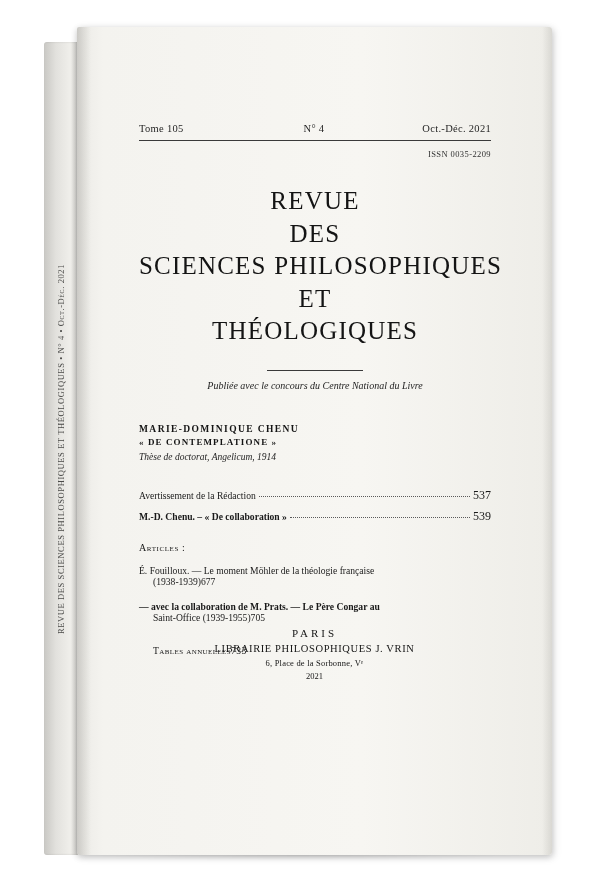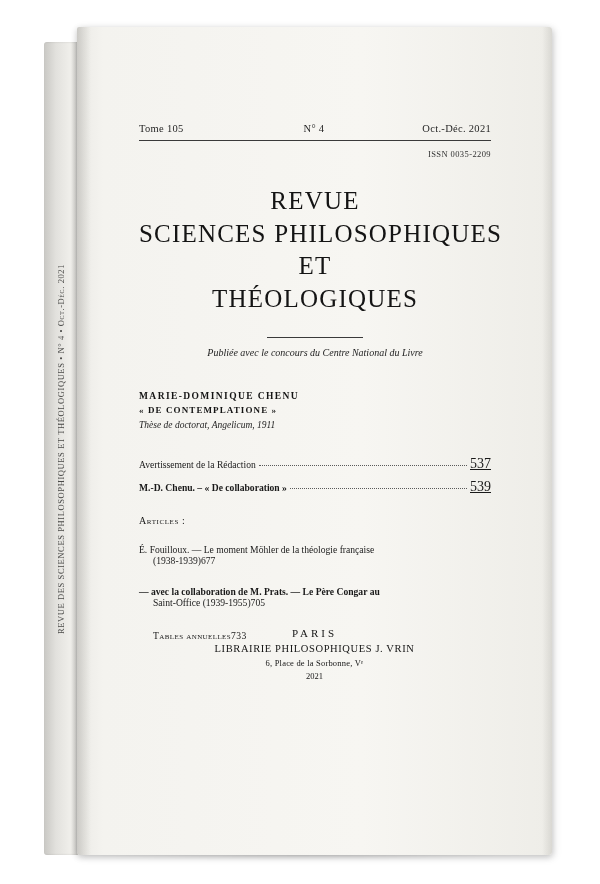--- a/index.html
+++ b/index.html
@@ -199,22 +199,22 @@
     line-height: 1.35;
   }
   .toc-entry .txt { white-space: nowrap; }
   .toc-entry .dots {
     flex: 1 1 auto;
     margin: 0 3px;
     border-bottom: 1px dotted #5a5a5a;
     transform: translateY(-2px);
     min-width: 10px;
   }
-  .toc-entry .pg { flex: 0 0 auto; font-size: 14px; text-decoration: underline; }
-  .toc-block { margin-top: 18px; }
+  .toc-entry .pg { flex: 0 0 auto; font-size: 12px; }
+  .toc-block { margin-top: 12px; }
   .toc-line2 {
     display: flex;
     align-items: baseline;
     padding-left: 14px;
     line-height: 1.35;
   }
   .toc-line1 { white-space: nowrap; }
 
   b, .bold { font-weight: bold; }
 
@@ -297,33 +297,34 @@
         <div class="masthead-row">
           <span class="tome">Tome 105</span>
           <span class="num">N° 4</span>
           <span class="date">Oct.-Déc. 2021</span>
         </div>
         <div class="rule"></div>
         <div class="issn">ISSN 0035-2209</div>
 
         <div class="title">
           <div class="l1">REVUE</div>
+          <div class="l2">DES</div>
           <div class="l3">SCIENCES PHILOSOPHIQUES</div>
           <div class="l4">ET</div>
           <div class="l5">THÉOLOGIQUES</div>
         </div>
 
         <div class="short-rule"></div>
 
         <div class="subtitle-2">Publiée avec le concours du Centre National du Livre</div>
 
         <div class="feature">
           <div class="author">MARIE-DOMINIQUE CHENU</div>
           <div class="work">« DE CONTEMPLATIONE »</div>
-          <div class="note">Thèse de doctorat, Angelicum, 1911</div>
+          <div class="note">Thèse de doctorat, Angelicum, 1914</div>
         </div>
 
         <div class="toc">
 
           <div class="toc-entry">
             <span class="txt">Avertissement de la Rédaction</span>
             <span class="dots"></span>
             <span class="pg">537</span>
           </div>
 

